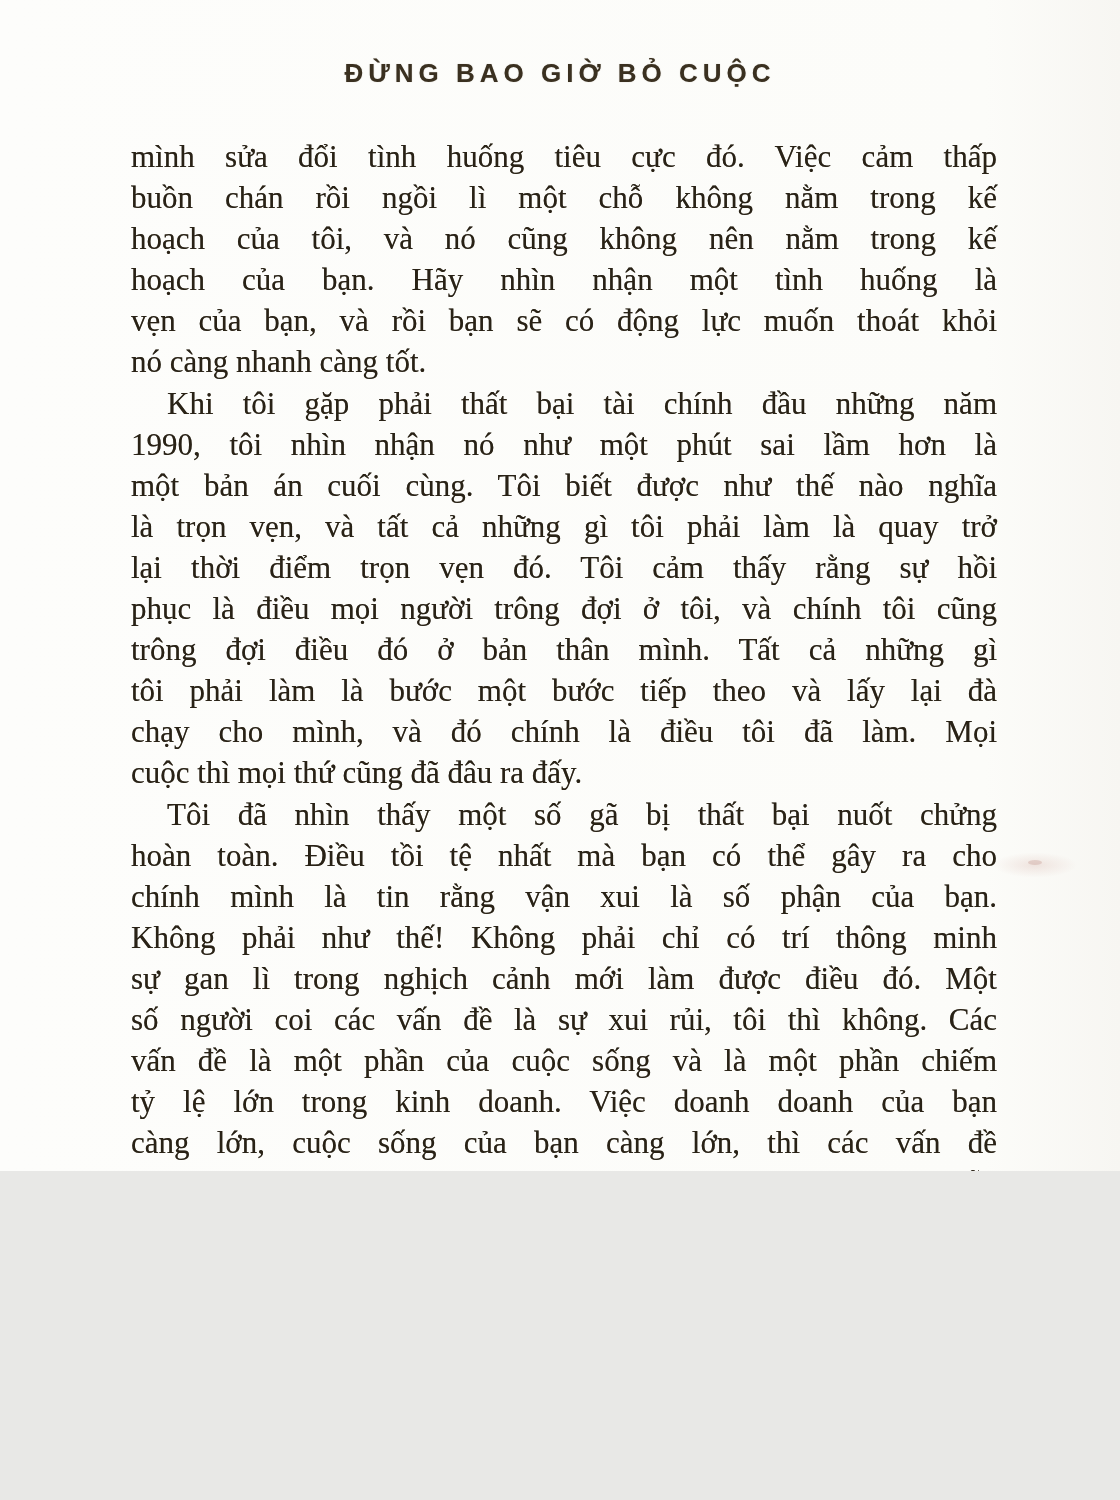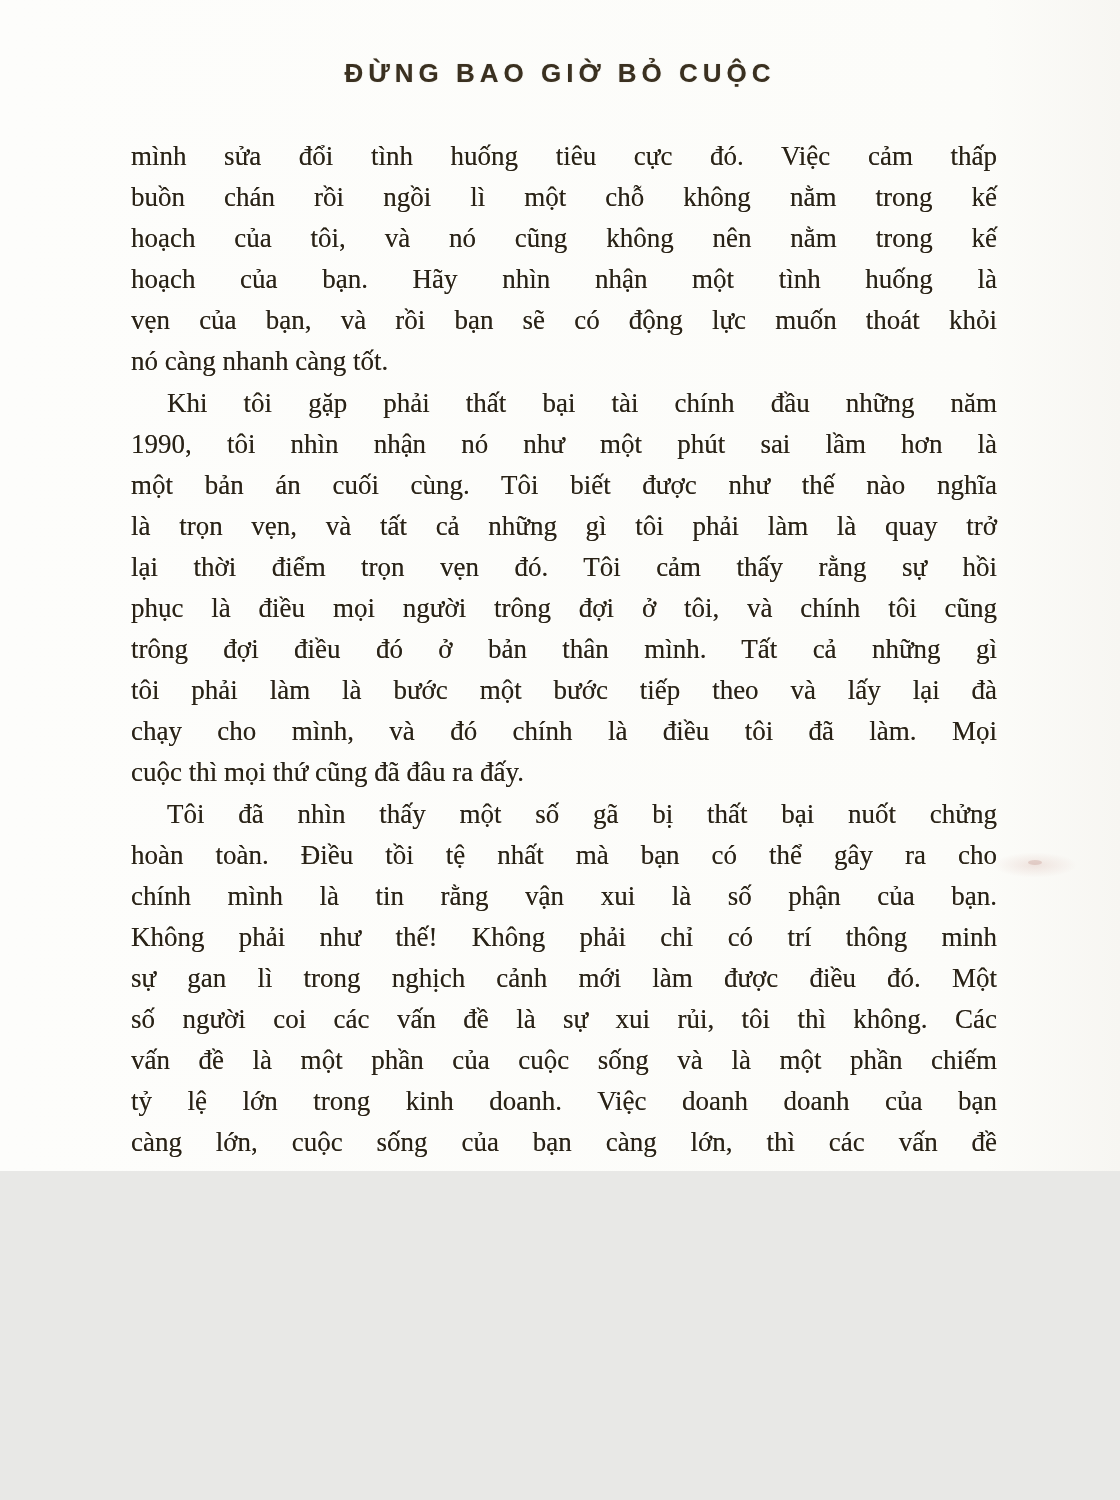--- a/index.html
+++ b/index.html
@@ -35,21 +35,21 @@
   }
   .body-text {
     position: absolute;
     top: 136px;
     left: 131px;
     width: 866px;
   }
   .para { margin: 0; padding: 0; }
   .para + .para { margin-top: 1px; }
   .line {
-    font-size: 27px;
+    font-size: 31px;
     line-height: 41px;
     text-align: justify;
     text-align-last: justify;
     white-space: normal;
     text-shadow: 0 0 0.6px rgba(41,34,22,0.55);
   }
   .line.first { text-indent: 36px; }
   .line.last  { text-align-last: left; }
   .page-number {
     position: absolute;

